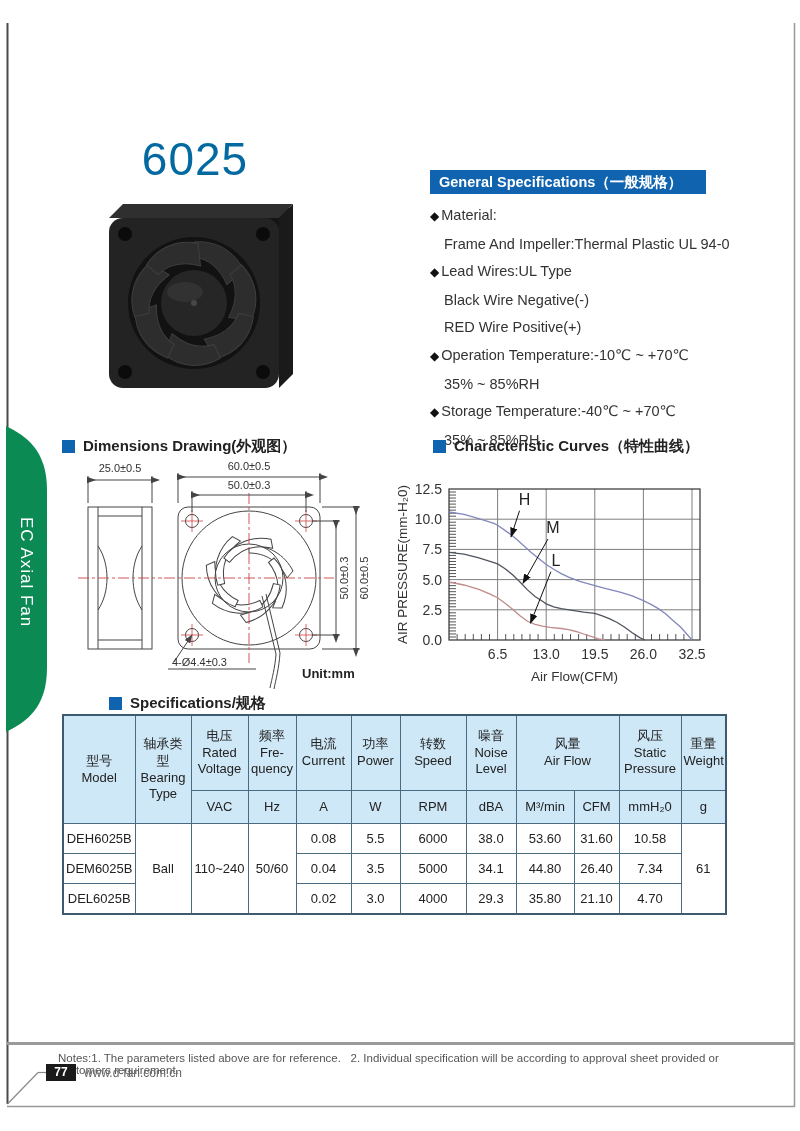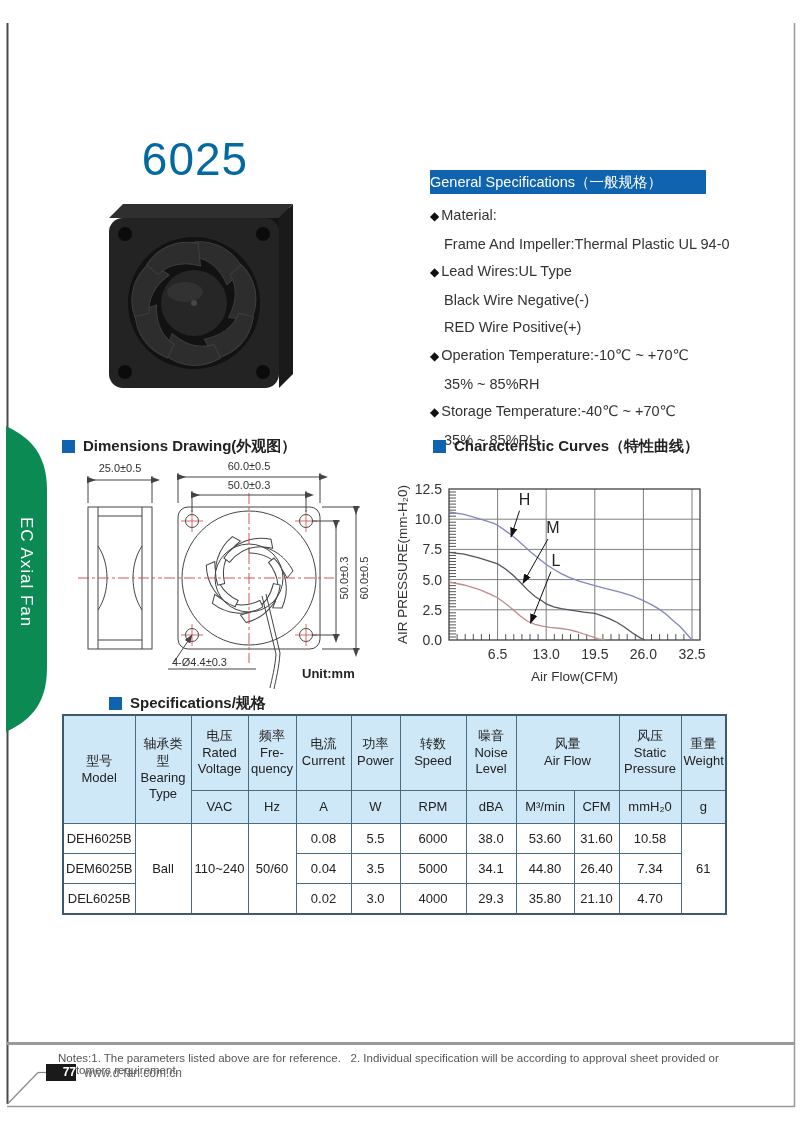--- a/index.html
+++ b/index.html
@@ -10,21 +10,21 @@
   
   .hdr{left:6px;top:23px;width:789px;height:77px;background:var(--blue);display:flex;align-items:center;}
   .logo{display:flex;align-items:center;margin-left:64px;}
   .brand{color:#fff;font-size:34px;font-weight:bold;letter-spacing:2px;margin-left:6px;}
   .hsize{color:#fff;font-size:33px;font-weight:500;margin-left:42px;letter-spacing:1px;}
   .hsub{color:#fff;font-size:21px;font-weight:500;margin-left:28px;margin-top:10px;}
   
   .model-big{left:85px;top:132px;width:220px;text-align:center;font-size:46px;font-weight:500;color:#0369a1;letter-spacing:1px;}
   
   .gs-title{left:430px;top:170px;width:276px;height:24px;background:var(--blue);color:#fff;
-            font-size:14.5px;font-weight:normal;line-height:24px;box-sizing:border-box;}
+            font-size:14.5px;font-weight:bold;line-height:24px;padding-left:9px;box-sizing:border-box;}
   .gs-list{left:430px;top:202px;width:350px;font-size:14.5px;color:#333;}
   .gs-line{line-height:27.6px;white-space:nowrap;}
   .gs-line .diamond::before{content:"◆";font-size:12px;margin-right:2px;color:#111;}
   .gs-line.cont{padding-left:14px;}
   
   .sec-h{display:flex;align-items:center;font-size:15px;font-weight:bold;color:#222;}
   .sq{width:13px;height:13px;background:var(--blue);margin-right:8px;flex:0 0 auto;}
   
   .grid{stroke:#7e7e7e;stroke-width:1;}
   .tick{stroke:#555;stroke-width:1;}
@@ -43,21 +43,21 @@
        text-align:center;vertical-align:middle;padding:1px 2px;color:#222;}
   table.spec thead th{background:var(--thbg);line-height:1.3;}
   tr.h1 th{height:72px;}
   tr.h2 th{height:30px;}
   tr.body td{height:27px;background:#fff;}
   td.model{text-align:left;padding-left:9px;}
   
   .rule{left:7px;top:1042px;width:788px;height:3px;background:#9a9a9a;}
   .notes{left:58px;top:1052px;width:710px;font-size:11.5px;color:#555;white-space:pre-wrap;}
   .pagebadge{left:46px;top:1064px;width:30px;height:17px;background:#1a1a1a;color:#fff;font-size:12px;
-             font-weight:bold;text-align:right;line-height:17px;}
+             font-weight:bold;text-align:center;line-height:17px;}
   .website{left:84px;top:1066px;font-size:12px;color:#666;}
   
   .tab-label{left:13px;top:455px;height:235px;width:26px;display:flex;align-items:center;justify-content:center;
              writing-mode:vertical-rl;color:#fff;font-size:17px;letter-spacing:1px;}
 </style>
 </head>
 <body>
 
 <div class="page">
 

